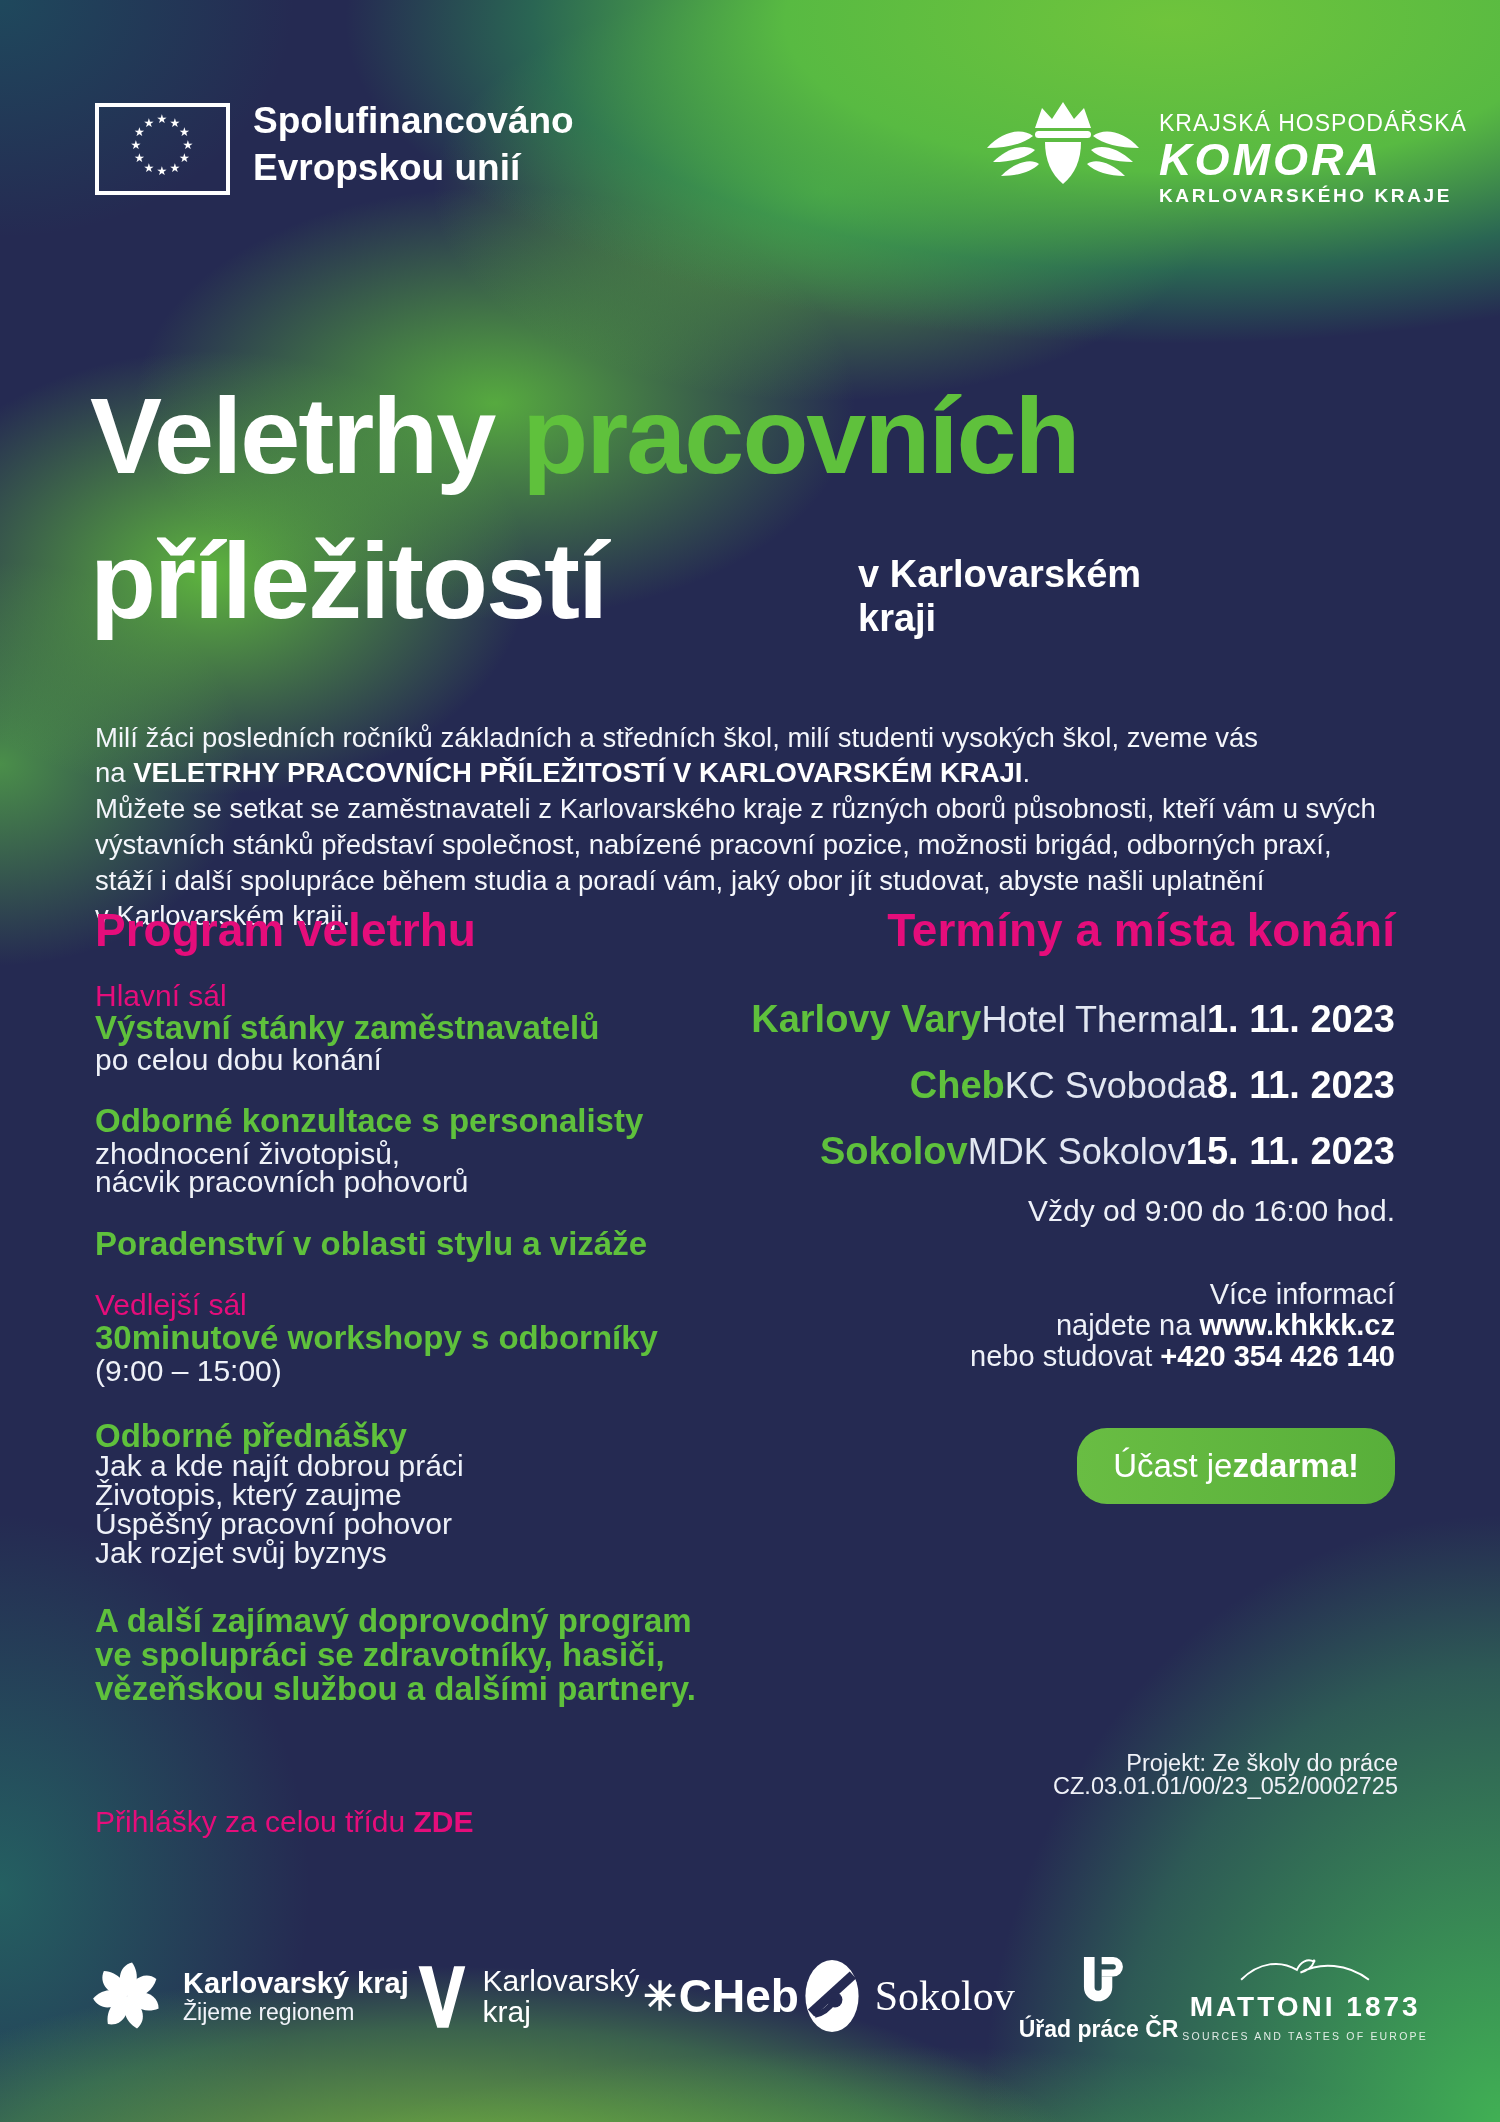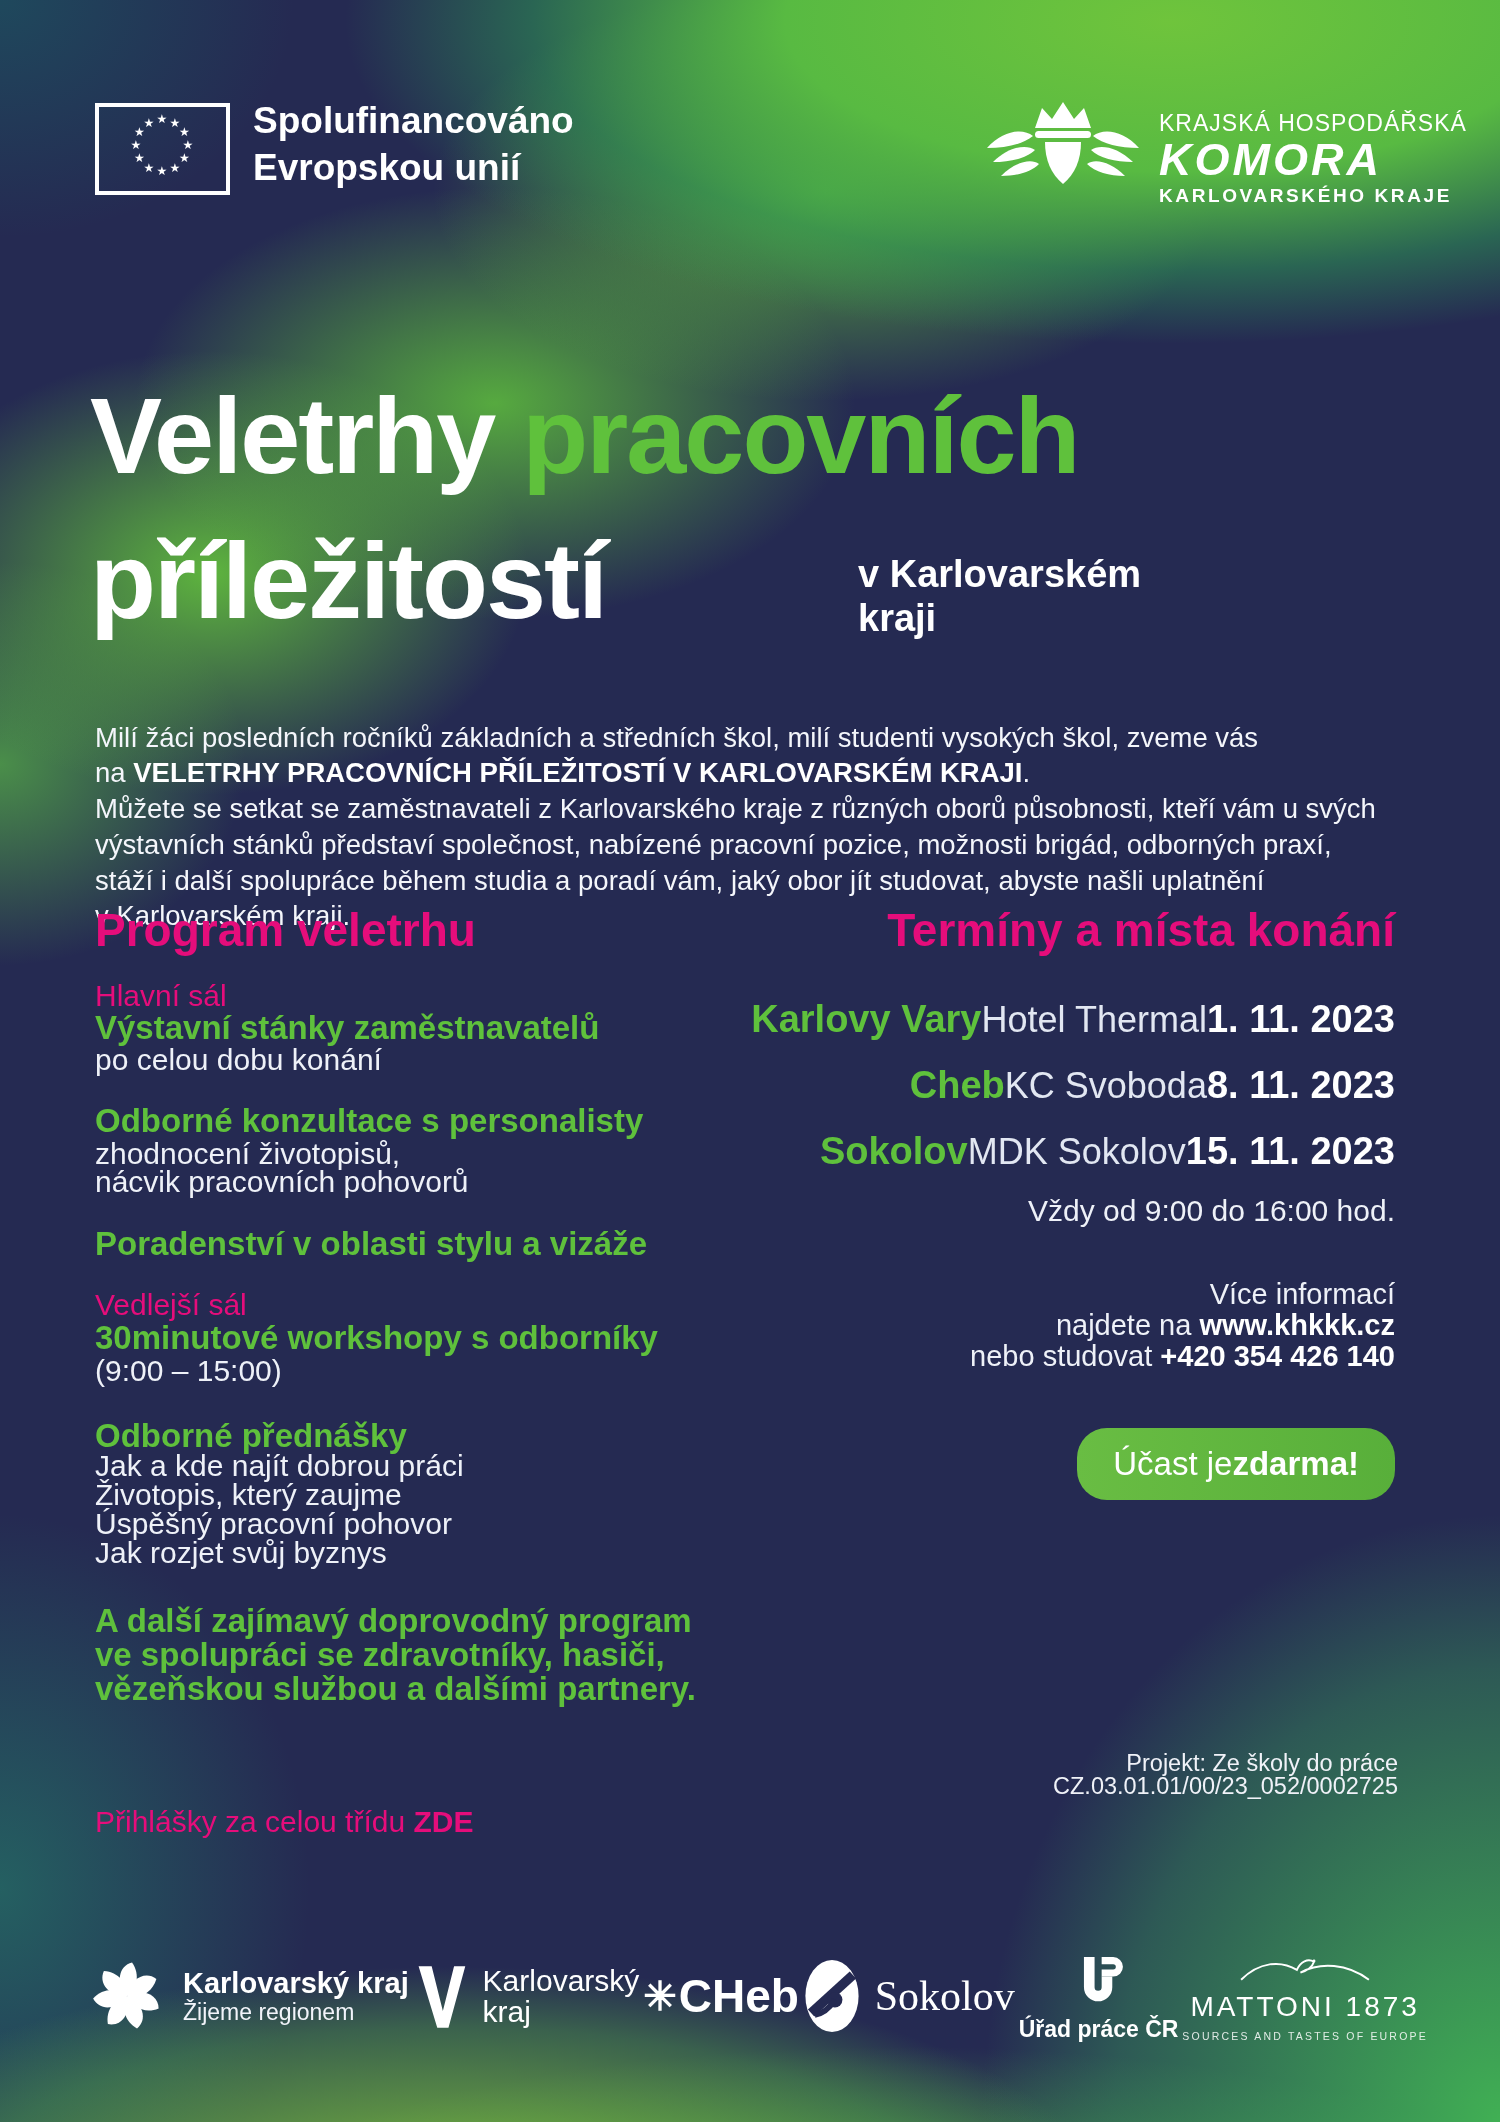--- a/index.html
+++ b/index.html
@@ -69,38 +69,38 @@
   .r{right:105px;text-align:right;}
   .terms-heading{top:903px;}
   .trow{display:flex;justify-content:flex-end;align-items:baseline;}
   .trow .city{font-size:38px;font-weight:700;}
   .trow .venue{font-size:36px;color:#e2e7f2;font-weight:400;}
   .trow .date{font-size:38px;font-weight:700;color:#fff;}
   .trow1{top:998px;} .trow2{top:1064px;} .trow3{top:1130px;}
   .tnote{top:1194px;font-size:30px;color:#eef1f8;}
   .inf{top:1279px;font-size:29px;line-height:31px;color:#eef1f8;}
   .inf b{color:#fff;font-weight:700;}
-  .btn{top:1428px;right:105px;height:54px;border-radius:30px;
+  .btn{top:1428px;right:105px;height:76px;border-radius:30px;
        background:linear-gradient(90deg,#69bd43,#58af3a);
-       display:flex;align-items:center;padding:9px 36px;font-size:33px;color:#fff;}
+       display:flex;align-items:center;padding:0 36px;font-size:33px;color:#fff;}
   .btn b{font-weight:700;margin-left:0;}
   .project{top:1752px;right:102px;font-size:23.5px;line-height:23px;color:#f0f2f8;}
 
   
   .footer{left:85px;right:72px;top:1942px;height:108px;display:flex;align-items:center;justify-content:space-between;}
   .flogo{display:flex;align-items:center;gap:14px;}
   .kk1-name{font-size:29px;font-weight:700;line-height:31px;}
   .kk1-tag{font-size:23px;font-weight:400;line-height:26px;color:#f2f4fa;}
   .kk2-text{font-size:30px;line-height:31px;}
   .cheb{font-size:46px;font-weight:800;display:flex;align-items:center;gap:2px;}
   .cheb-ic{font-size:40px;font-weight:700;}
   .sokolov-text{font-family:"Liberation Serif",serif;font-size:42px;}
   .colcenter{display:flex;flex-direction:column;align-items:center;gap:4px;}
   .up-caption{font-size:23px;font-weight:700;}
-  .mat-name{font-size:28px;font-weight:400;letter-spacing:3px;}
+  .mat-name{font-size:28px;font-weight:700;letter-spacing:3px;}
   .mat-sub{font-size:10.5px;letter-spacing:2.2px;color:rgba(255,255,255,.85);margin-top:3px;}
   svg{display:block;}
 </style>
 </head>
 <body>
 
 <div class="poster">
 
   <div class="abs eu-flag">
     <svg viewBox="0 0 127 84" width="127" height="84" aria-hidden="true">

